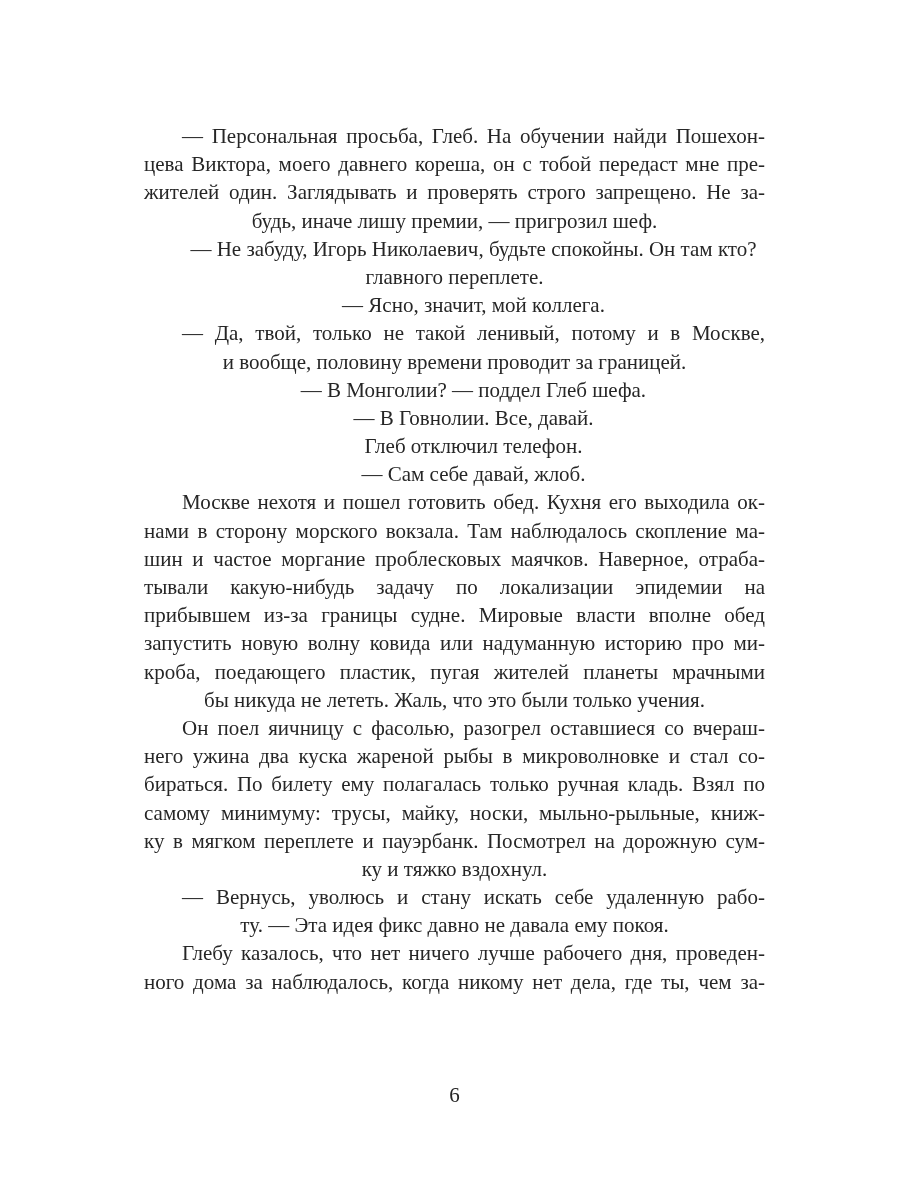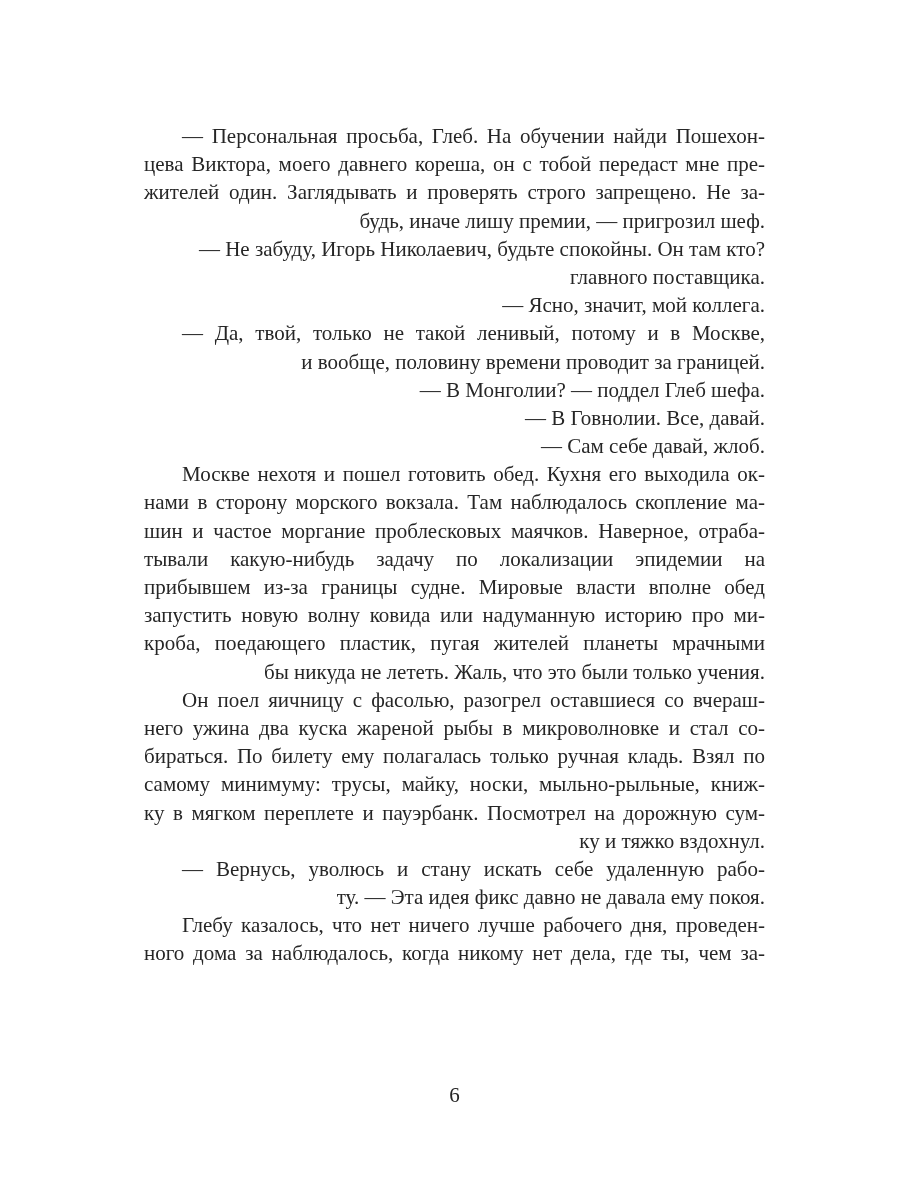--- a/index.html
+++ b/index.html
@@ -29,21 +29,21 @@
   .line {
     height: 28.2px;
     overflow: visible;
     white-space: normal;
   }
   .line.first { text-indent: 38px; }
   .line.just {
     text-align: justify;
     text-align-last: justify;
   }
-  .line.end { text-align: right; }
+  .line.end { text-align: center; }
   .page-number {
     position: absolute;
     left: 144px;
     top: 1081px;
     width: 621px;
     text-align: center;
     font-size: 21px;
     line-height: 28.2px;
     color: #262626;
   }
@@ -56,34 +56,37 @@
       <div class="para">
         <div class="line first just">— Персональная просьба, Глеб. На обучении найди Пошехон-</div>
         <div class="line just">цева Виктора, моего давнего кореша, он с тобой передаст мне пре-</div>
         <div class="line just">жителей один. Заглядывать и проверять строго запрещено. Не за-</div>
         <div class="line end">будь, иначе лишу премии, — пригрозил шеф.</div>
       </div>
       <div class="para">
         <div class="line first end">— Не забуду, Игорь Николаевич, будьте спокойны. Он там кто?</div>
       </div>
       <div class="para">
-        <div class="line end">главного поставщика.</div>
+        <div class="line end">главного переплете.</div>
       </div>
       <div class="para">
         <div class="line first end">— Ясно, значит, мой коллега.</div>
       </div>
       <div class="para">
         <div class="line first just">— Да, твой, только не такой ленивый, потому и в Москве,</div>
         <div class="line end">и вообще, половину времени проводит за границей.</div>
       </div>
       <div class="para">
         <div class="line first end">— В Монголии? — поддел Глеб шефа.</div>
       </div>
       <div class="para">
         <div class="line first end">— В Говнолии. Все, давай.</div>
+      </div>
+      <div class="para">
+        <div class="line first end">Глеб отключил телефон.</div>
       </div>
       <div class="para">
         <div class="line first end">— Сам себе давай, жлоб.</div>
       </div>
       <div class="para">
         <div class="line first just">Москве нехотя и пошел готовить обед. Кухня его выходила ок-</div>
         <div class="line just">нами в сторону морского вокзала. Там наблюдалось скопление ма-</div>
         <div class="line just">шин и частое моргание проблесковых маячков. Наверное, отраба-</div>
         <div class="line just">тывали какую-нибудь задачу по локализации эпидемии на</div>
         <div class="line just">прибывшем из-за границы судне. Мировые власти вполне обед</div>

